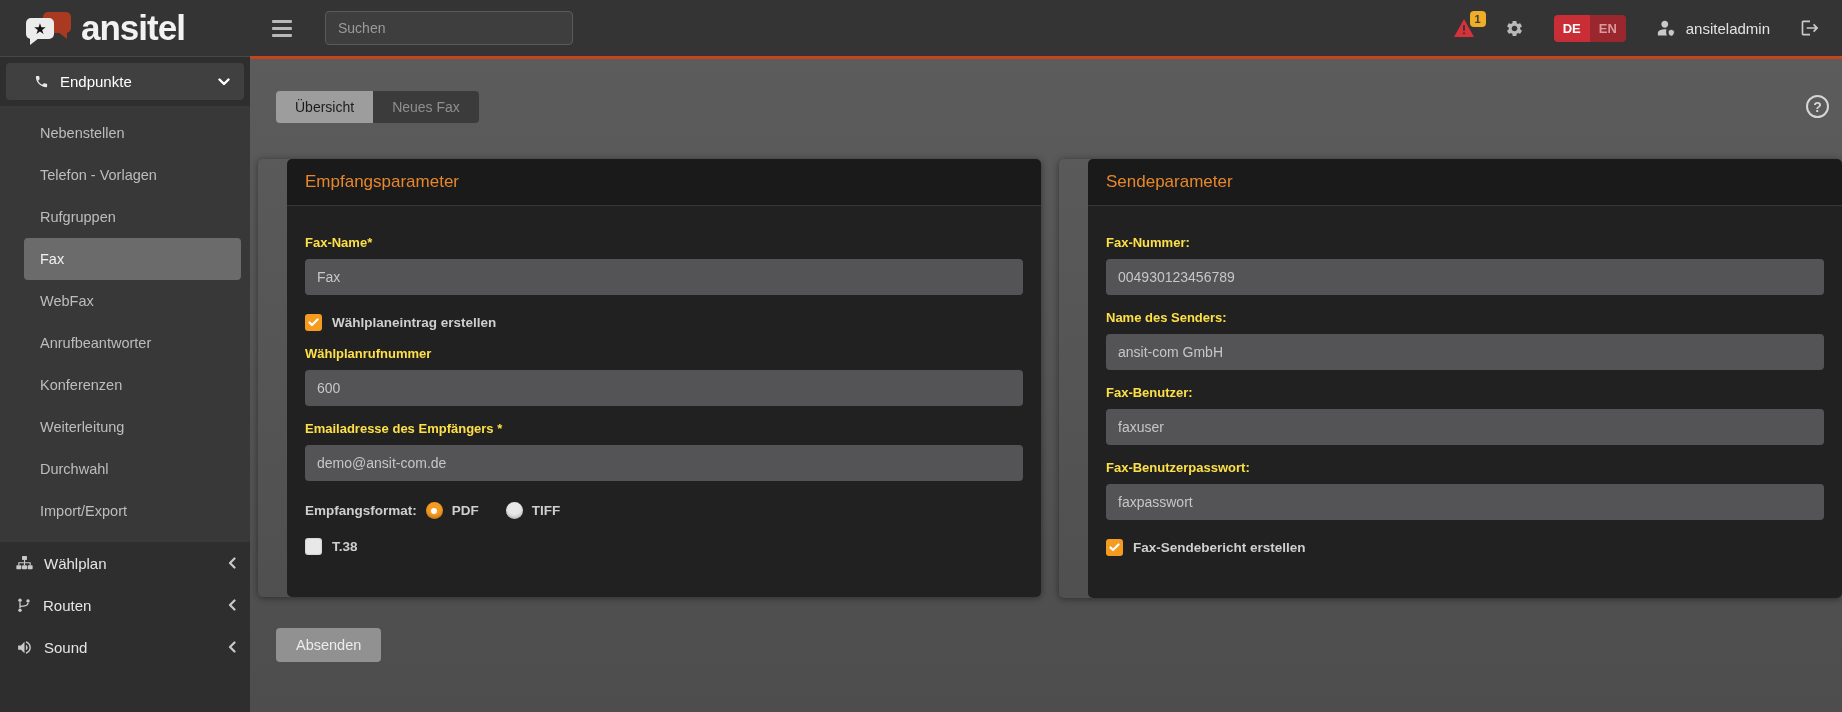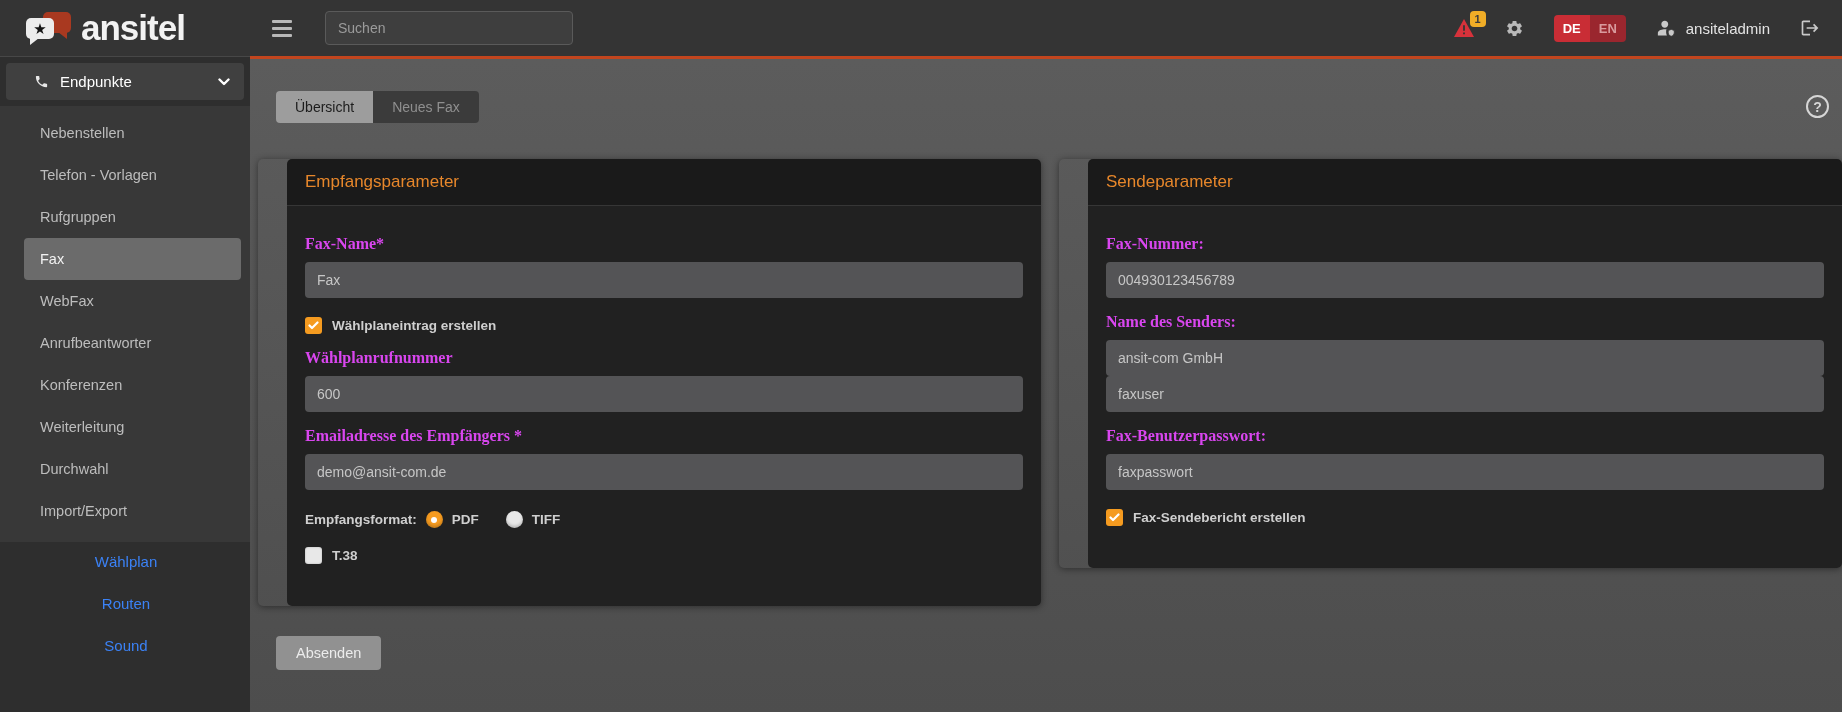--- a/index.html
+++ b/index.html
@@ -43,37 +43,37 @@
   .sidebar { width:250px; flex:0 0 250px; background:#2e2e2e; border-top:1px solid #474747; overflow:hidden; }
   .main { flex:1; background:linear-gradient(#5c5c5c, #4d4d4d); border-top:3px solid #c2451e; position:relative; padding-left:8px; }
 
   
   .group-item { margin:6px; height:37px; background:#404040; border-radius:4px; display:flex; align-items:center;
       padding:0 14px 0 28px; gap:11px; color:#fff; font-size:15px; cursor:pointer; }
   .group-item .grow { flex:1; }
   .submenu { background:#383838; padding:6px 0 10px 0; }
   .subitem { height:42px; display:flex; align-items:center; padding-left:40px; color:#bdbdbd; font-size:14.5px; cursor:pointer; }
   .subitem.checked { background:#6b6b6b; color:#f2f2f2; border-radius:4px; margin:0 9px 0 24px; padding-left:16px; }
-  .root-item { height:42px; display:flex; align-items:center; padding:0 14px 0 16px; gap:11px; color:#3b82f6; font-size:15px; cursor:pointer;flex-direction:column; }
+  .root-item { height:42px; display:flex; align-items:center; padding:0 14px 0 16px; gap:11px; color:#e5e5e5; font-size:15px; cursor:pointer; }
   .root-item .grow { flex:1; }
 
   
   .tabs { display:inline-flex; margin:32px 0 0 18px; border-radius:4px; overflow:hidden;justify-content:flex-end; }
   .tab { padding:8px 19px; font-size:14px; background:#3b3b3b; color:#8f8f8f; cursor:pointer; }
   .tab.checked { background:#9d9d9d; color:#1c1c1c; }
   .help-circle { position:absolute; top:36px; right:13px; width:23px; height:23px; border:2.5px solid #d6d6d6;
       border-radius:50%; color:#d6d6d6; font-weight:bold; font-size:14px; display:flex; align-items:center; justify-content:center; cursor:pointer; }
 
   .panels { display:flex; gap:18px; align-items:flex-start; margin-top:36px; }
   .panel { flex:1 1 0; border-radius:5px; box-shadow:0 1px 7px rgba(0,0,0,.45);padding-left:29px; }
   .panel-header { background:#1a1a1a; border-bottom:1px solid #363636; border-radius:5px 5px 0 0; padding:13px 18px; }
   .panel-title { color:#e7872b; font-size:17px; }
   .panel-body { background:#212121; border-radius:0 0 5px 5px; padding:14px 18px 42px 18px; }
 
-  .field-label { display:block; font-weight:bold; color:#d946ef; font-size:16px; margin:15px 0 9px 0;font-family:Liberation Serif, serif; }
+  .field-label { display:block; font-weight:bold; color:#fde047; font-size:13px; margin:15px 0 9px 0; }
   .field { width:100%; height:36px; background:#545456; border:none; border-radius:4px; color:#c6c6c6;
       font-size:14px; padding:0 12px; outline:none; font-family:"Liberation Sans",sans-serif; }
 
   .check-row { display:flex; align-items:center; gap:10px; margin-top:19px; }
   .check-label { font-weight:bold; color:#cfcfcf; font-size:13.5px; }
   .checkbox { width:17px; height:17px; border-radius:3px; background:#e8e8e8; display:flex; align-items:center;
       justify-content:center; cursor:pointer; flex:0 0 17px; box-shadow:inset 0 0 2px rgba(0,0,0,.25); }
   .checkbox svg { display:none; }
   .checkbox.checked { background:#f59b20; box-shadow:none; }
   .checkbox.checked svg { display:block; }
@@ -274,20 +274,21 @@
         <div class="panel-header">
           <span class="panel-title">Sendeparameter</span>
         </div>
         <div class="panel-body">
           <label class="field-label">Fax-Nummer:</label>
           <input class="field" readonly="" value="004930123456789" style="">
 
           <label class="field-label">Name des Senders:</label>
           <input class="field" readonly="" value="ansit-com GmbH" style="">
 
+          <label class="field-label">Fax-Benutzer:</label>
           <input class="field" readonly="" value="faxuser" style="">
 
           <label class="field-label">Fax-Benutzerpasswort:</label>
           <input class="field" readonly="" value="faxpasswort" style="">
 
           <div class="check-row">
             <span class="checkbox checked">
               <svg width="11" height="9" viewBox="0 0 11 9">
                   <polyline points="1.5,4.5 4,7 9.5,1.5" fill="none" stroke="#fff" stroke-width="2.2" stroke-linecap="round" stroke-linejoin="round"></polyline>
                 </svg>

